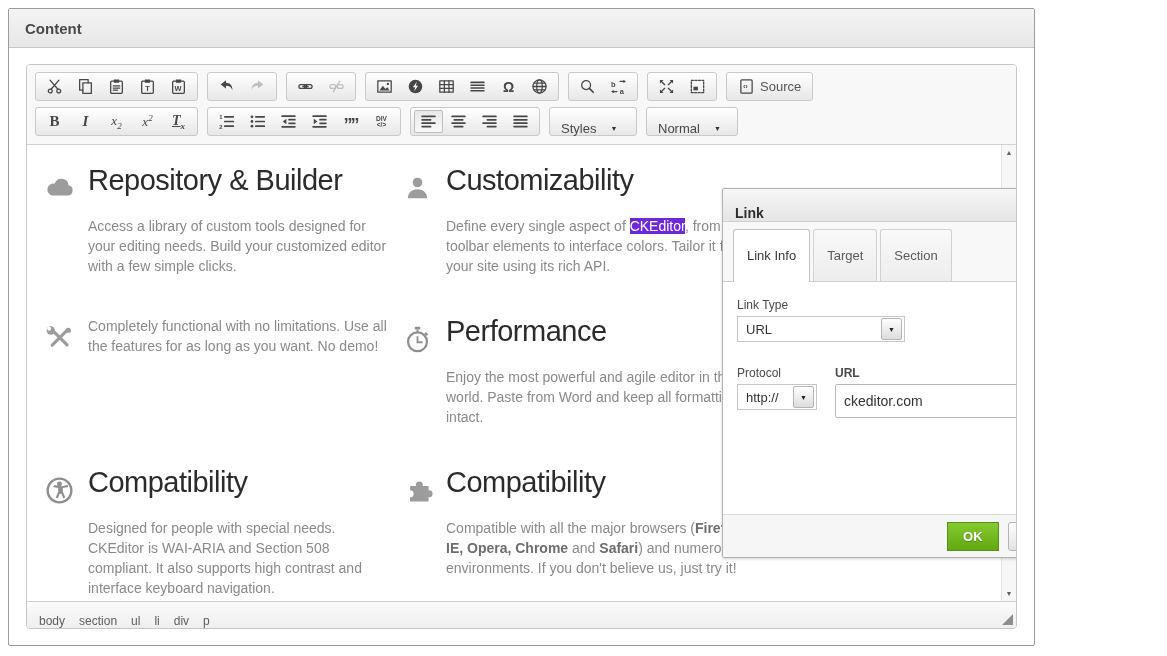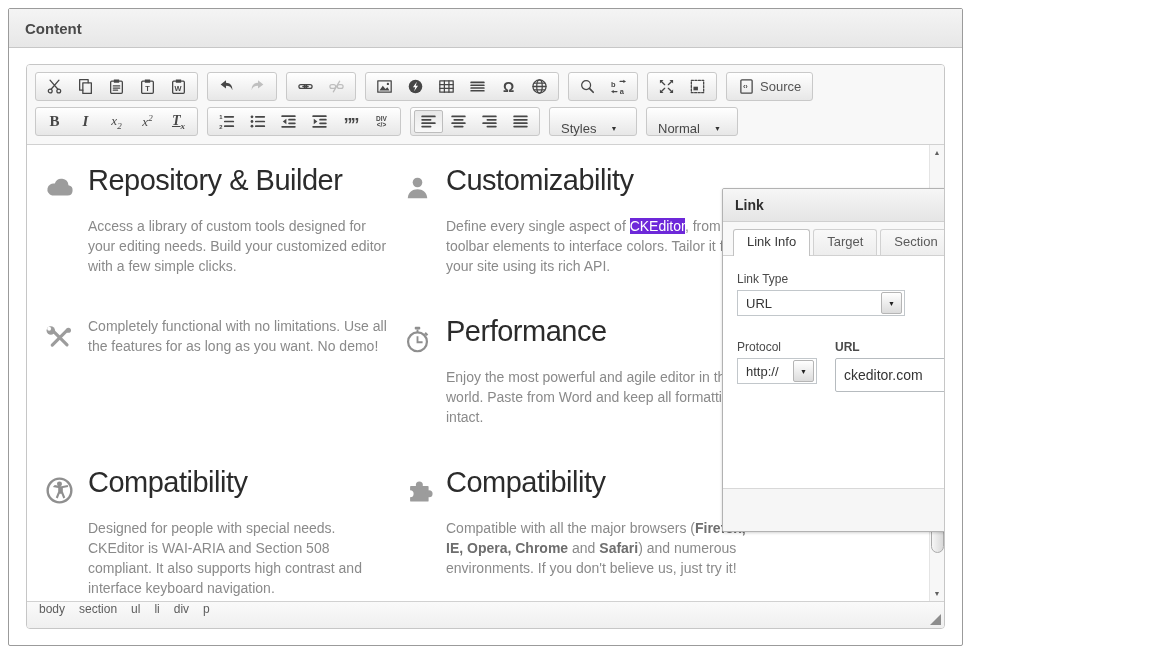--- a/index.html
+++ b/index.html
@@ -1,19 +1,19 @@
 <!DOCTYPE html>
 <html><head>
 <meta charset="utf-8">
 <style>
   html,body{margin:0;padding:0}
   body{width:1167px;height:656px;position:relative;overflow:hidden;background:#fff;
        font-family:"Liberation Sans",sans-serif;}
   
-  .window{position:absolute;left:8px;top:8px;width:955px;height:638px;border:1px solid #9b9b9b;
+  .window{position:absolute;left:8px;top:8px;width:1027px;height:638px;border:1px solid #9b9b9b;
           border-radius:2px;background:#fff;box-sizing:border-box}
   .titlebar{height:38px;background:linear-gradient(#f4f4f4,#e7e7e7);border-bottom:1px solid #c7c7c7;
             display:flex;align-items:center;padding:0 16px;font-weight:bold;color:#4a4a4a;font-size:15px}
   
   .cke{position:absolute;left:17px;top:55px;right:17px;bottom:16px;border:1px solid #c6c6c6;
        border-radius:4px;display:flex;flex-direction:column;overflow:hidden;background:#fff}
   .cke-top{background:#f8f8f8;border-bottom:1px solid #d1d1d1;padding:7px 8px 2px}
   .tb-row{display:flex;flex-wrap:wrap;margin-bottom:6px}
   .tb-group{display:flex;align-items:center;border:1px solid #c9c9c9;border-radius:3px;
             background:linear-gradient(#ffffff,#e7e7e7);margin-right:9px;padding:2px 3px;height:29px;box-sizing:border-box}
@@ -57,32 +57,32 @@
   .vscroll{position:absolute;top:0;right:0;bottom:0;width:15px;background:#f7f7f7;border-left:1px solid #e4e4e4;box-sizing:border-box}
   .varrow{position:absolute;left:0;width:14px;height:15px;display:flex;align-items:center;justify-content:center;
           font-size:7px;color:#606060;cursor:pointer}
   .varrow.up{top:0}.varrow.down{bottom:0}
   .vthumb{position:absolute;left:1px;width:11px;top:198px;height:208px;border:1px solid #aaa;border-radius:7px;
           background:linear-gradient(90deg,#f6f6f6,#d9d9d9);cursor:pointer}
   .vthumb .grip{position:absolute;left:2px;right:2px;top:50%;height:1px;background:#9a9a9a;
                 box-shadow:0 -3px 0 #9a9a9a,0 3px 0 #9a9a9a}
   
   .cke-bottom{height:26px;background:linear-gradient(#fafafa,#efefef);border-top:1px solid #d1d1d1;
-              display:flex;align-items:flex-start;padding:0 12px;position:relative}
+              display:flex;align-items:flex-end;padding:0 12px;position:relative}
   .path-item{font-size:12px;color:#5d5d5d;margin-right:14px;cursor:pointer}
   .resize-grip{position:absolute;right:3px;bottom:3px;width:0;height:0;cursor:se-resize;
                border-left:11px solid transparent;border-bottom:11px solid #8d8d8d}
   
   .dialog{position:absolute;left:695px;top:43px;width:371px;background:#fff;border:1px solid #b2b2b2;
           border-radius:2px;box-shadow:0 1px 3px rgba(0,0,0,.18)}
-  .dlg-title{height:32px;display:flex;align-items:center;padding:0 12px;font-size:14px;font-weight:bold;color:#2e2e2e;
+  .dlg-title{height:32px;display:flex;align-items:flex-end;padding:0 12px;font-size:14px;font-weight:bold;color:#2e2e2e;
              background:linear-gradient(#f6f6f6,#e5e5e5);border-bottom:1px solid #cfcfcf;border-radius:2px 2px 0 0}
   .dlg-close{margin-left:auto;font-size:18px;font-weight:bold;color:#4c4c4c;cursor:pointer;line-height:1}
   .dlg-tabs{background:#f8f8f8;padding:7px 10px 0;border-bottom:1px solid #d1d1d1;display:flex}
-  .dlg-tab{font-size:13px;color:#595959;padding:4px 13px;border:1px solid #d1d1d1;border-bottom:none;
+  .dlg-tab{font-size:13px;color:#595959;padding:18px 13px;border:1px solid #d1d1d1;border-bottom:none;
            border-radius:3px 3px 0 0;margin-right:3px;background:linear-gradient(#f9f9f9,#ededed);cursor:pointer}
   .dlg-tab.active{background:#fff;color:#383838;margin-bottom:-1px;padding-bottom:7px;border-color:#c2c2c2;font-weight:normal}
   .dlg-body{padding:16px 14px 0;height:232px;box-sizing:border-box}
   .fld-label{font-size:12px;color:#4a4a4a;margin-bottom:4px;display:block}
   .fld-label.bold{font-weight:bold}
   .selbox{display:flex;align-items:center;border:1px solid #c2c7cb;background:#fff;height:26px;box-sizing:border-box;cursor:pointer}
   .selbox .val{flex:1;padding:0 8px;font-size:13px;color:#333;white-space:nowrap}
   .selbox .btn{width:19px;height:20px;margin-right:2px;border:1px solid #b5b5b5;border-radius:2px;flex:0 0 19px;
                background:linear-gradient(#ffffff,#dcdcdc);display:flex;align-items:center;justify-content:center;font-size:7px;color:#222}
   .fld-linktype{width:168px;margin-bottom:24px}

